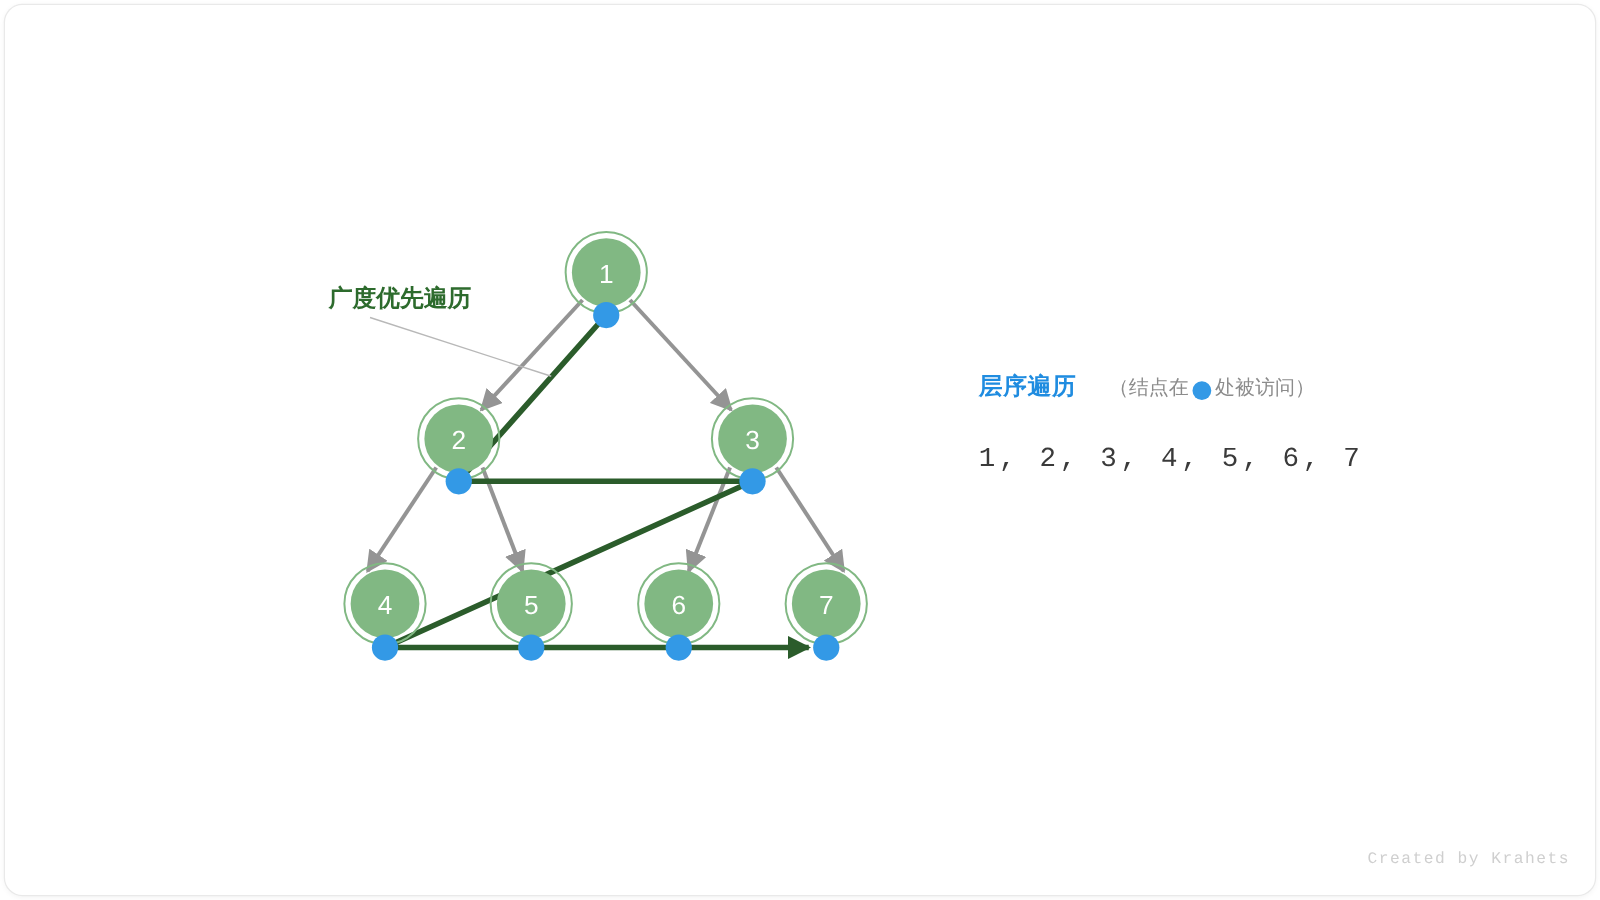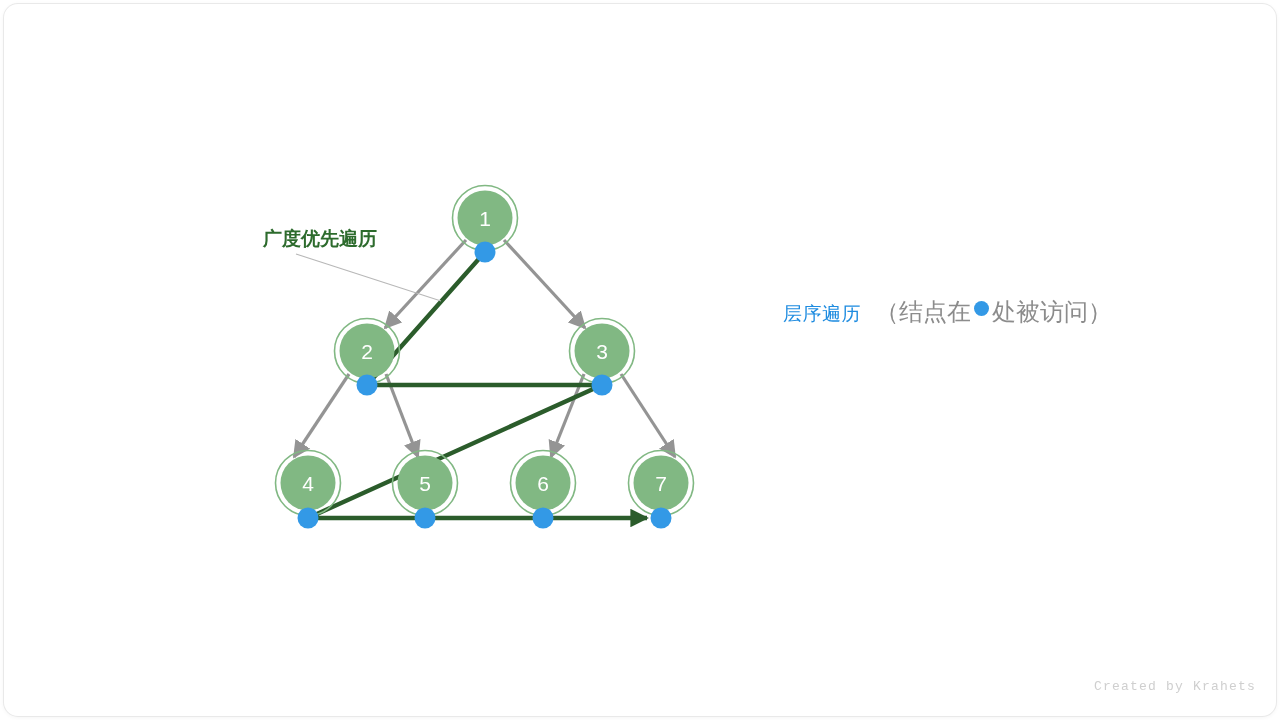--- a/index.html
+++ b/index.html
@@ -50,30 +50,30 @@
     width: 420px;
   }
   #legend-heading-row {
     display: flex;
     align-items: baseline;
     white-space: nowrap;
     line-height: 1;
   }
   #legend-title {
     font-size: 19px;
-    font-weight: normal;
+    font-weight: bold;
     color: #1f8ce0;
     letter-spacing: 0.5px;
   }
   #legend-note {
-    font-size: 24px;
+    font-size: 16px;
     color: #8c8c8c;
-    margin-left: 14px;
+    margin-left: 26px;
     display: inline-flex;
-    align-items: flex-start;
+    align-items: flex-end;
   }
   .legend-dot {
     display: inline-block;
     width: 15px;
     height: 15px;
     border-radius: 50%;
     background: #3399e6;
     margin: 0 3px;
     position: relative;
     top: 1px;
@@ -191,17 +191,18 @@
 
   <div id="legend-panel">
     <div id="legend-heading-row">
       <span id="legend-title">层序遍历</span>
       <span id="legend-note">
         <span>（结点在</span>
         <span class="legend-dot"></span>
         <span>处被访问）</span>
       </span>
     </div>
+    <div id="sequence-output">1, 2, 3, 4, 5, 6, 7</div>
   </div>
 
   <div id="credit-footer">Created by Krahets</div>
 
 </div>
 
 </body></html>

